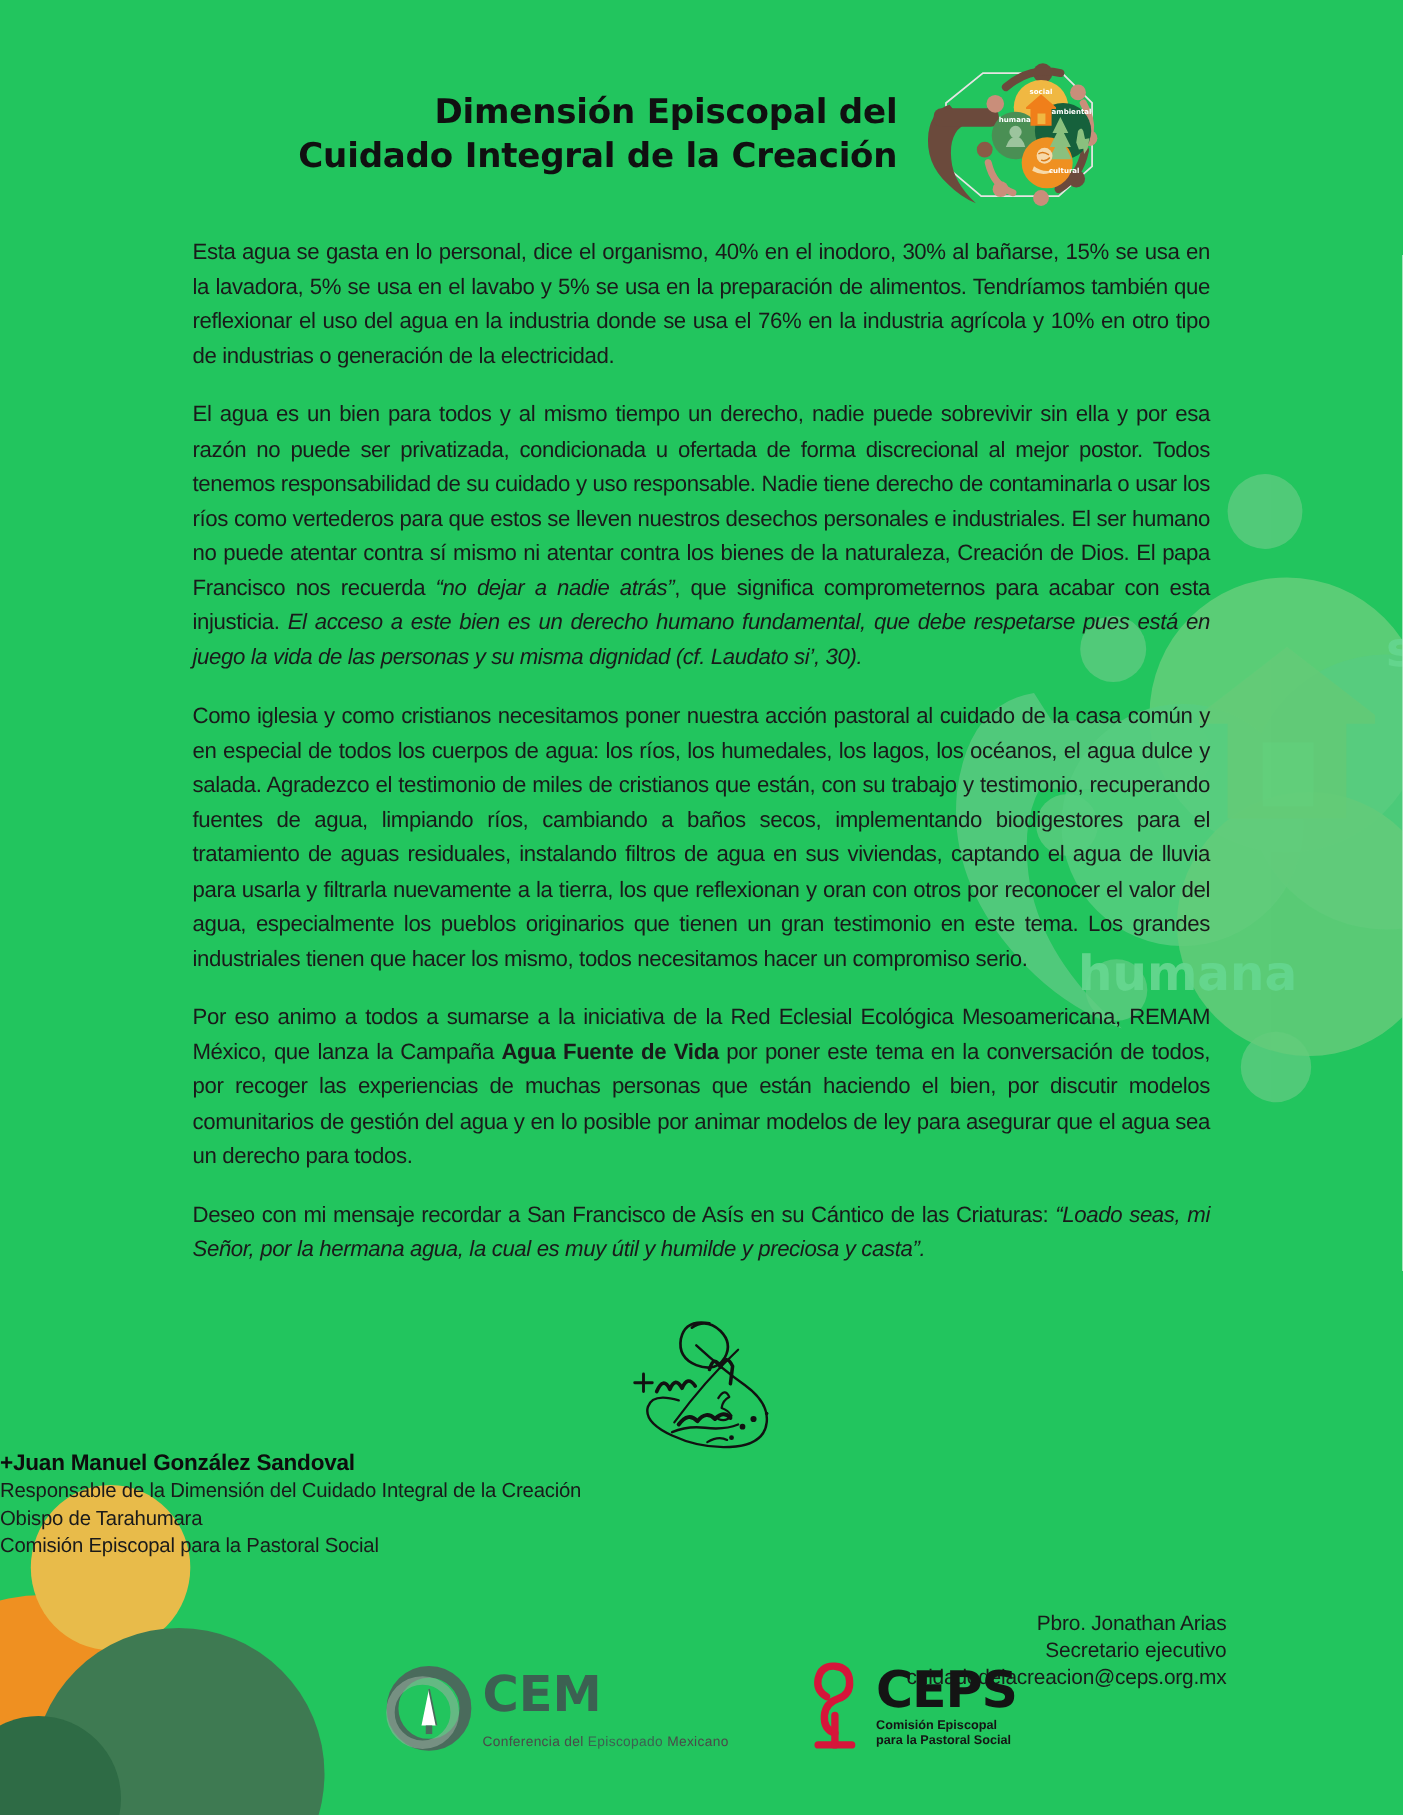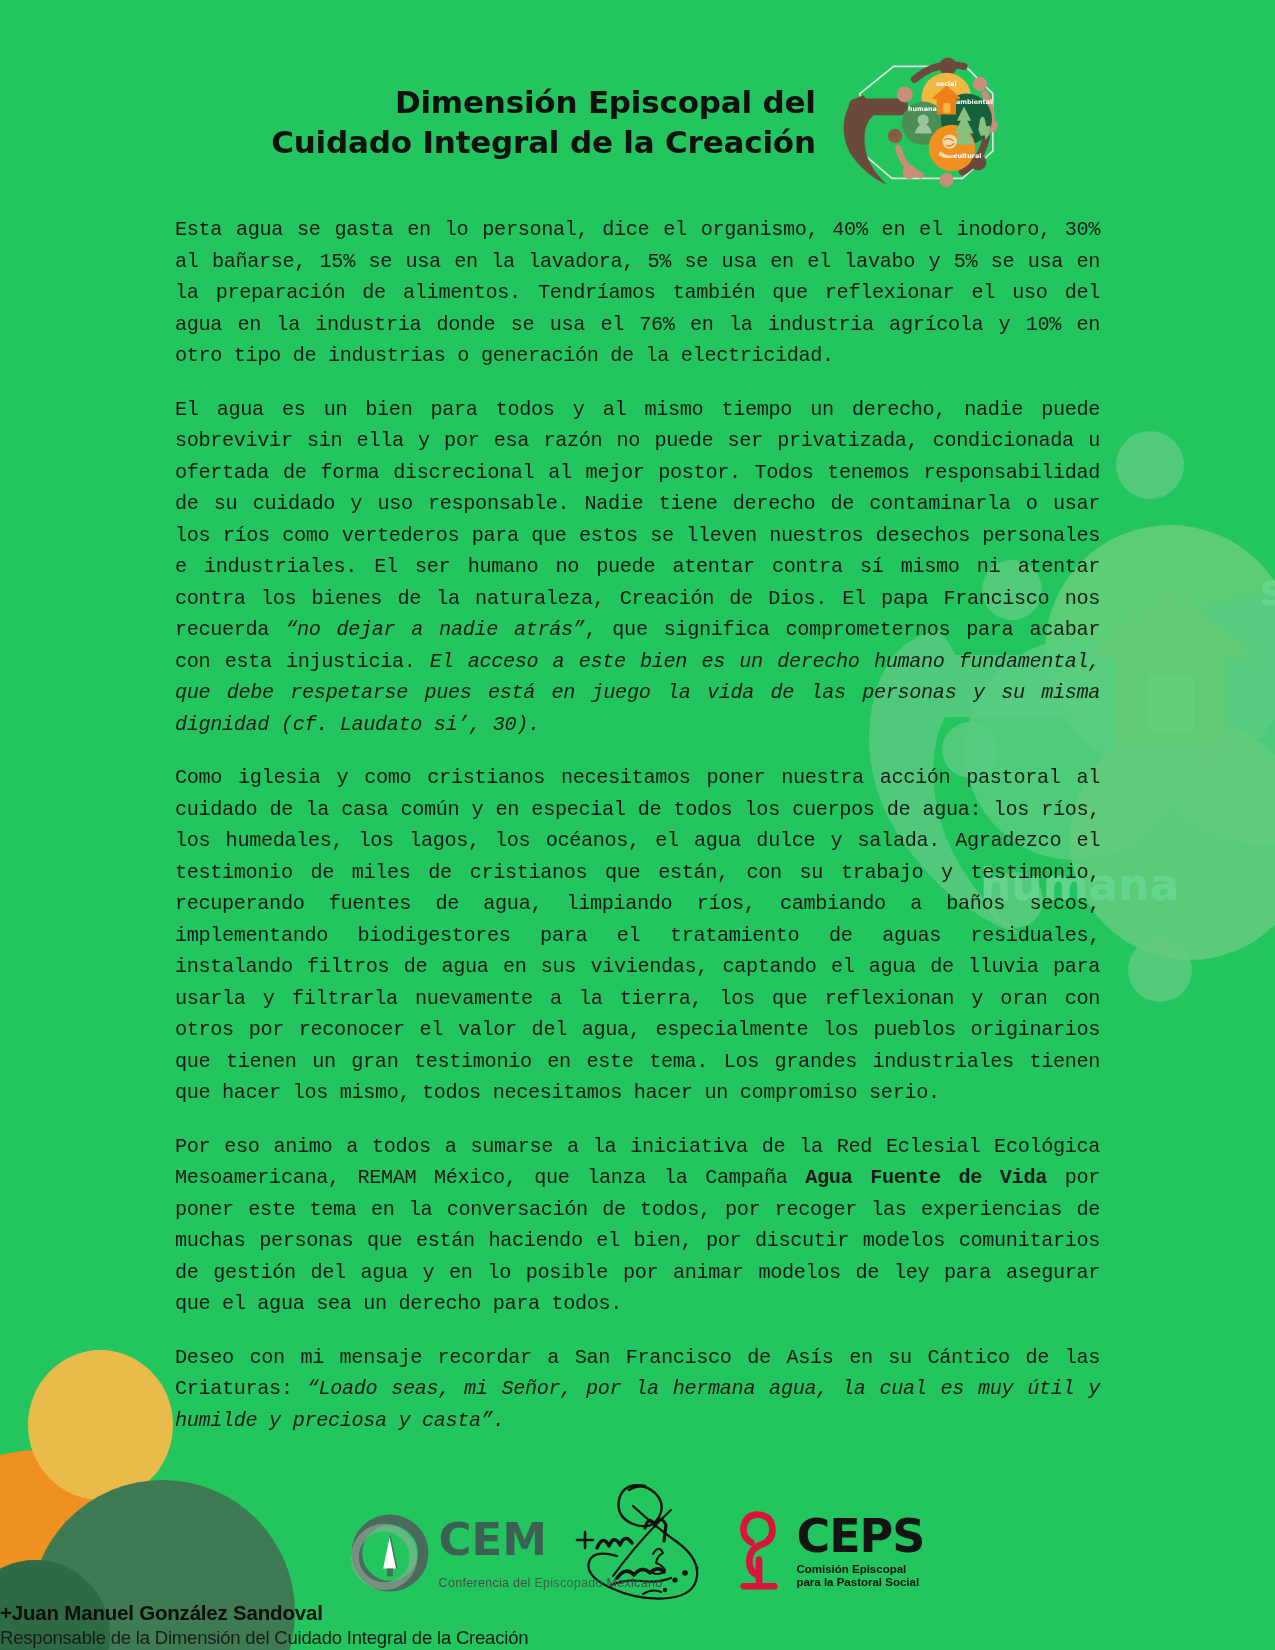--- a/index.html
+++ b/index.html
@@ -100,21 +100,21 @@
   
   .content {
     position: relative;
     z-index: 2;
     margin: 0 auto;
     width: 925px;
     padding-top: 22px;
   }
   p.para {
     margin: 0 0 22px 0;
-    font-family: Liberation Mono, monospace;
+    font-family: Liberation Sans, sans-serif;
     font-size: 20.2px;
     line-height: 31.5px;
     color: #1a1a1a;
     text-align: justify;
     text-justify: inter-word;
     letter-spacing: -0.35px;
   }
   p.para:last-child { margin-bottom: 0; }
   .it { font-style: italic; }
   .bd { font-weight: bold; }

